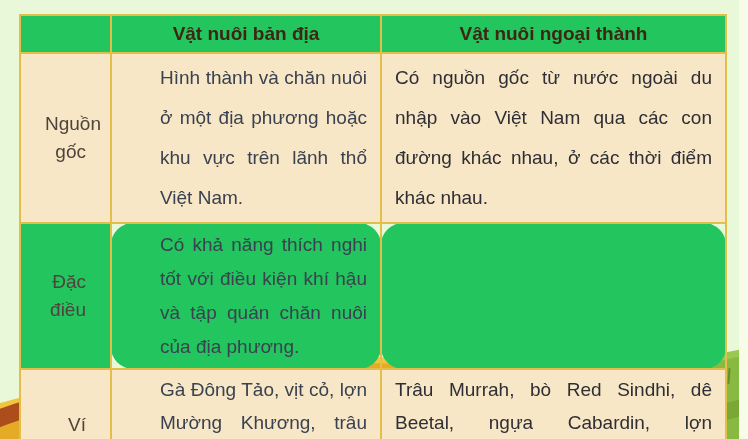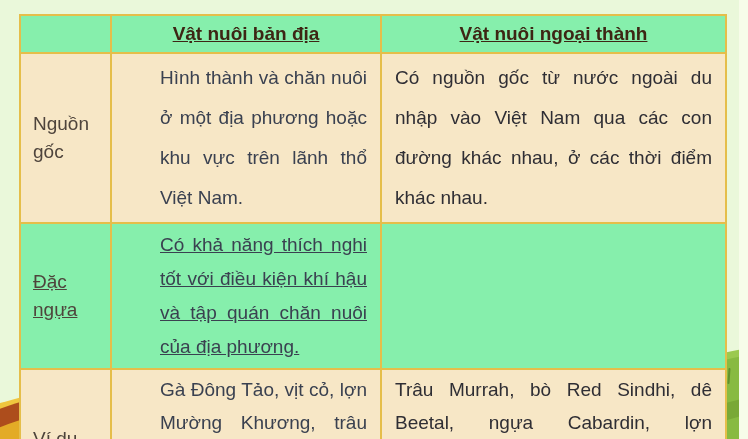--- a/index.html
+++ b/index.html
@@ -45,42 +45,42 @@
   }
   table.compare td, table.compare th {
     border: 2px solid #e5be4a;
     vertical-align: middle;
     overflow: hidden;
   }
   tr.head      { height: 38px; }
   tr.row-1     { height: 144px; }
   tr.row-2     { height: 110px; }
   tr.row-3     { height: 103px; }
-  .bg-cream    { background: #86efac; text-decoration: underline; }
+  .bg-cream    { background: #22c55e; }
   .bg-tan      { background: #f7e7c6; }
   th.col-head {
     color: #3d2614;
     font-weight: bold;
     text-align: center;
     padding: 4px 6px;
   }
   td.row-label {
     color: #4e443c;
-    text-align: left;
-    padding: 4px 12px;
+    text-align: right;
+    padding: 4px 24px;
     line-height: 1.45;
   }
   td.body-cell {
     padding: 4px 13px;
     text-align: justify;
   }
   td.col-native   { color: #3a4150; padding-left: 48px; }
   td.col-imported { color: #2f2e34; }
   tr.row-1 td.body-cell { line-height: 2.1; }
-  tr.row-2 td.body-cell { line-height: 1.8; }
+  tr.row-2 td.body-cell { line-height: 1.8; border-radius: 22px; }
   tr.row-3 td.body-cell { line-height: 1.7; }
 </style>
 </head>
 <body>
 
 <div class="slide">
 
   <div class="landscape">
     <div class="y-rim"></div>
     <div class="y-base"></div>
@@ -117,21 +117,21 @@
         <th class="col-head bg-cream"></th>
         <th class="col-head bg-cream">Vật nuôi bản địa</th>
         <th class="col-head bg-cream">Vật nuôi ngoại thành</th>
       </tr>
       <tr class="row-1">
         <td class="row-label bg-tan">Nguồn gốc</td>
         <td class="body-cell col-native bg-tan">Hình thành và chăn nuôi ở một địa phương hoặc khu vực trên lãnh thổ Việt Nam.</td>
         <td class="body-cell col-imported bg-tan">Có nguồn gốc từ nước ngoài du nhập vào Việt Nam qua các con đường khác nhau, ở các thời điểm khác nhau.</td>
       </tr>
       <tr class="row-2">
-        <td class="row-label bg-cream">Đặc ngựa</td>
+        <td class="row-label bg-cream">Đặc điều</td>
         <td class="body-cell col-native bg-cream">Có khả năng thích nghi tốt với điều kiện khí hậu và tập quán chăn nuôi của địa phương.</td>
         <td class="body-cell col-imported bg-cream"></td>
       </tr>
       <tr class="row-3">
         <td class="row-label bg-tan">Ví dụ</td>
         <td class="body-cell col-native bg-tan">Gà Đông Tảo, vịt cỏ, lợn Mường Khương, trâu LangBiang, bò Bảy Núi,…</td>
         <td class="body-cell col-imported bg-tan">Trâu Murrah, bò Red Sindhi, dê Beetal, ngựa Cabardin, lợn Yorkshire, gà Hybro, vịt Anh Đào, ngan Pháp,…</td>
       </tr>
     </tbody>
   </table>

